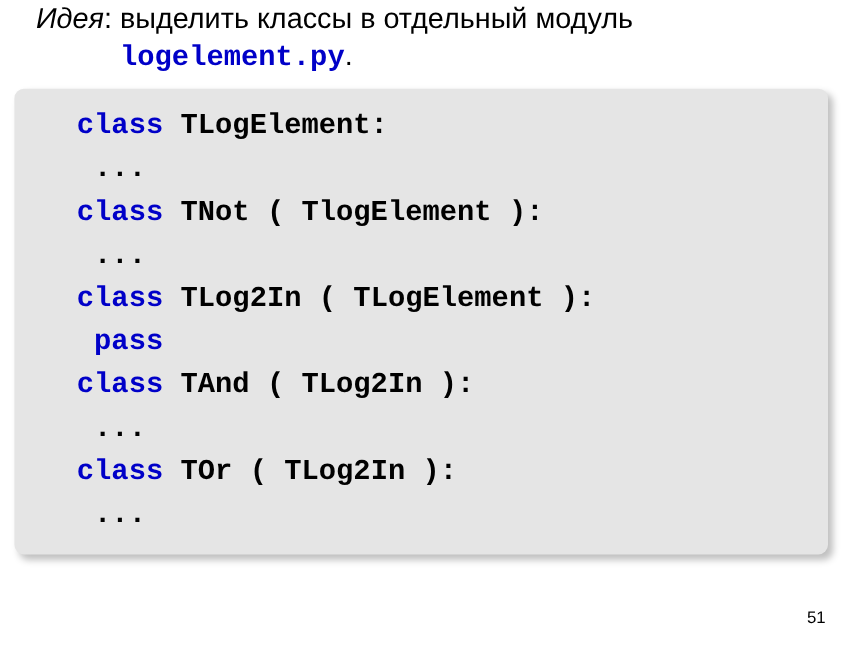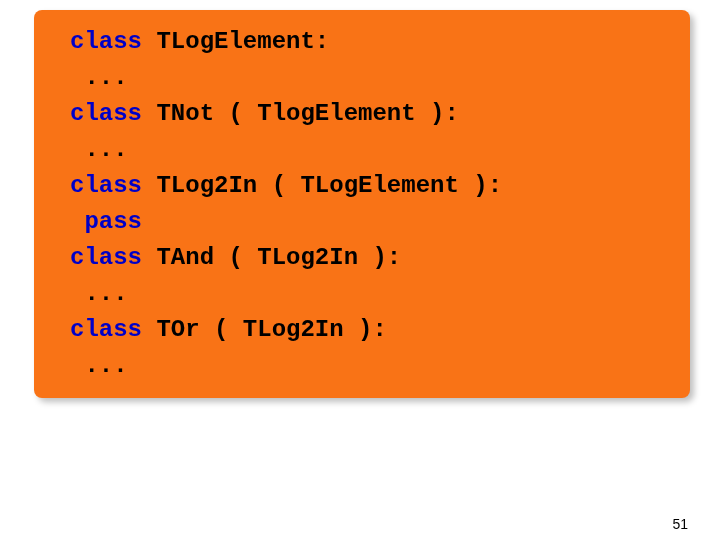--- a/index.html
+++ b/index.html
@@ -32,24 +32,24 @@
   }
   .idea .ital { font-style: italic; }
   .idea .file {
     font-family: "Courier New", Courier, monospace;
     font-weight: bold;
     color: #0000c8;
     display: inline-block;
     margin-left: 70px;
   }
   .codebox {
-    margin: 10px 30px 0 34px;
-    background: #f97316;
+    margin: 10px 30px 0 12px;
+    background: #e5e5e5;
     border-radius: 8px;
-    padding: 14px 14px 14px 36px;
+    padding: 14px 14px 14px 52px;
     font-family: "Courier New", Courier, monospace;
     font-size: 24px;
     font-weight: bold;
     color: #000;
     line-height: 1.5;
     box-shadow: 4px 4px 6px rgba(0,0,0,0.25);
     white-space: pre;
   }
   .kw { color: #0000c8; }
   .blk { color: #000; }
@@ -61,20 +61,24 @@
     color: #000;
     text-align: center;
   }
 </style>
 </head>
 <body>
 
 <div class="slide">
 
 
+  <div class="idea">
+    <span class="ital">Идея</span><span>: </span><span>выделить классы в отдельный модуль</span><br>
+    <span class="file">logelement.py</span><span>.</span>
+  </div>
 
   <div class="codebox"><span class="kw">class</span> <span class="blk">TLogElement:</span>
  <span class="blk">...</span>
 <span class="kw">class</span> <span class="blk">TNot</span><span class="blk"> ( TlogElement ):</span>
  <span class="blk">...</span>
 <span class="kw">class</span> <span class="blk">TLog2In</span><span class="blk"> ( TLogElement ):</span>
  <span class="kw">pass</span>
 <span class="kw">class</span> <span class="blk">TAnd</span><span class="blk"> ( TLog2In ):</span>
  <span class="blk">...</span>
 <span class="kw">class</span> <span class="blk">TOr</span><span class="blk"> ( TLog2In ):</span>

